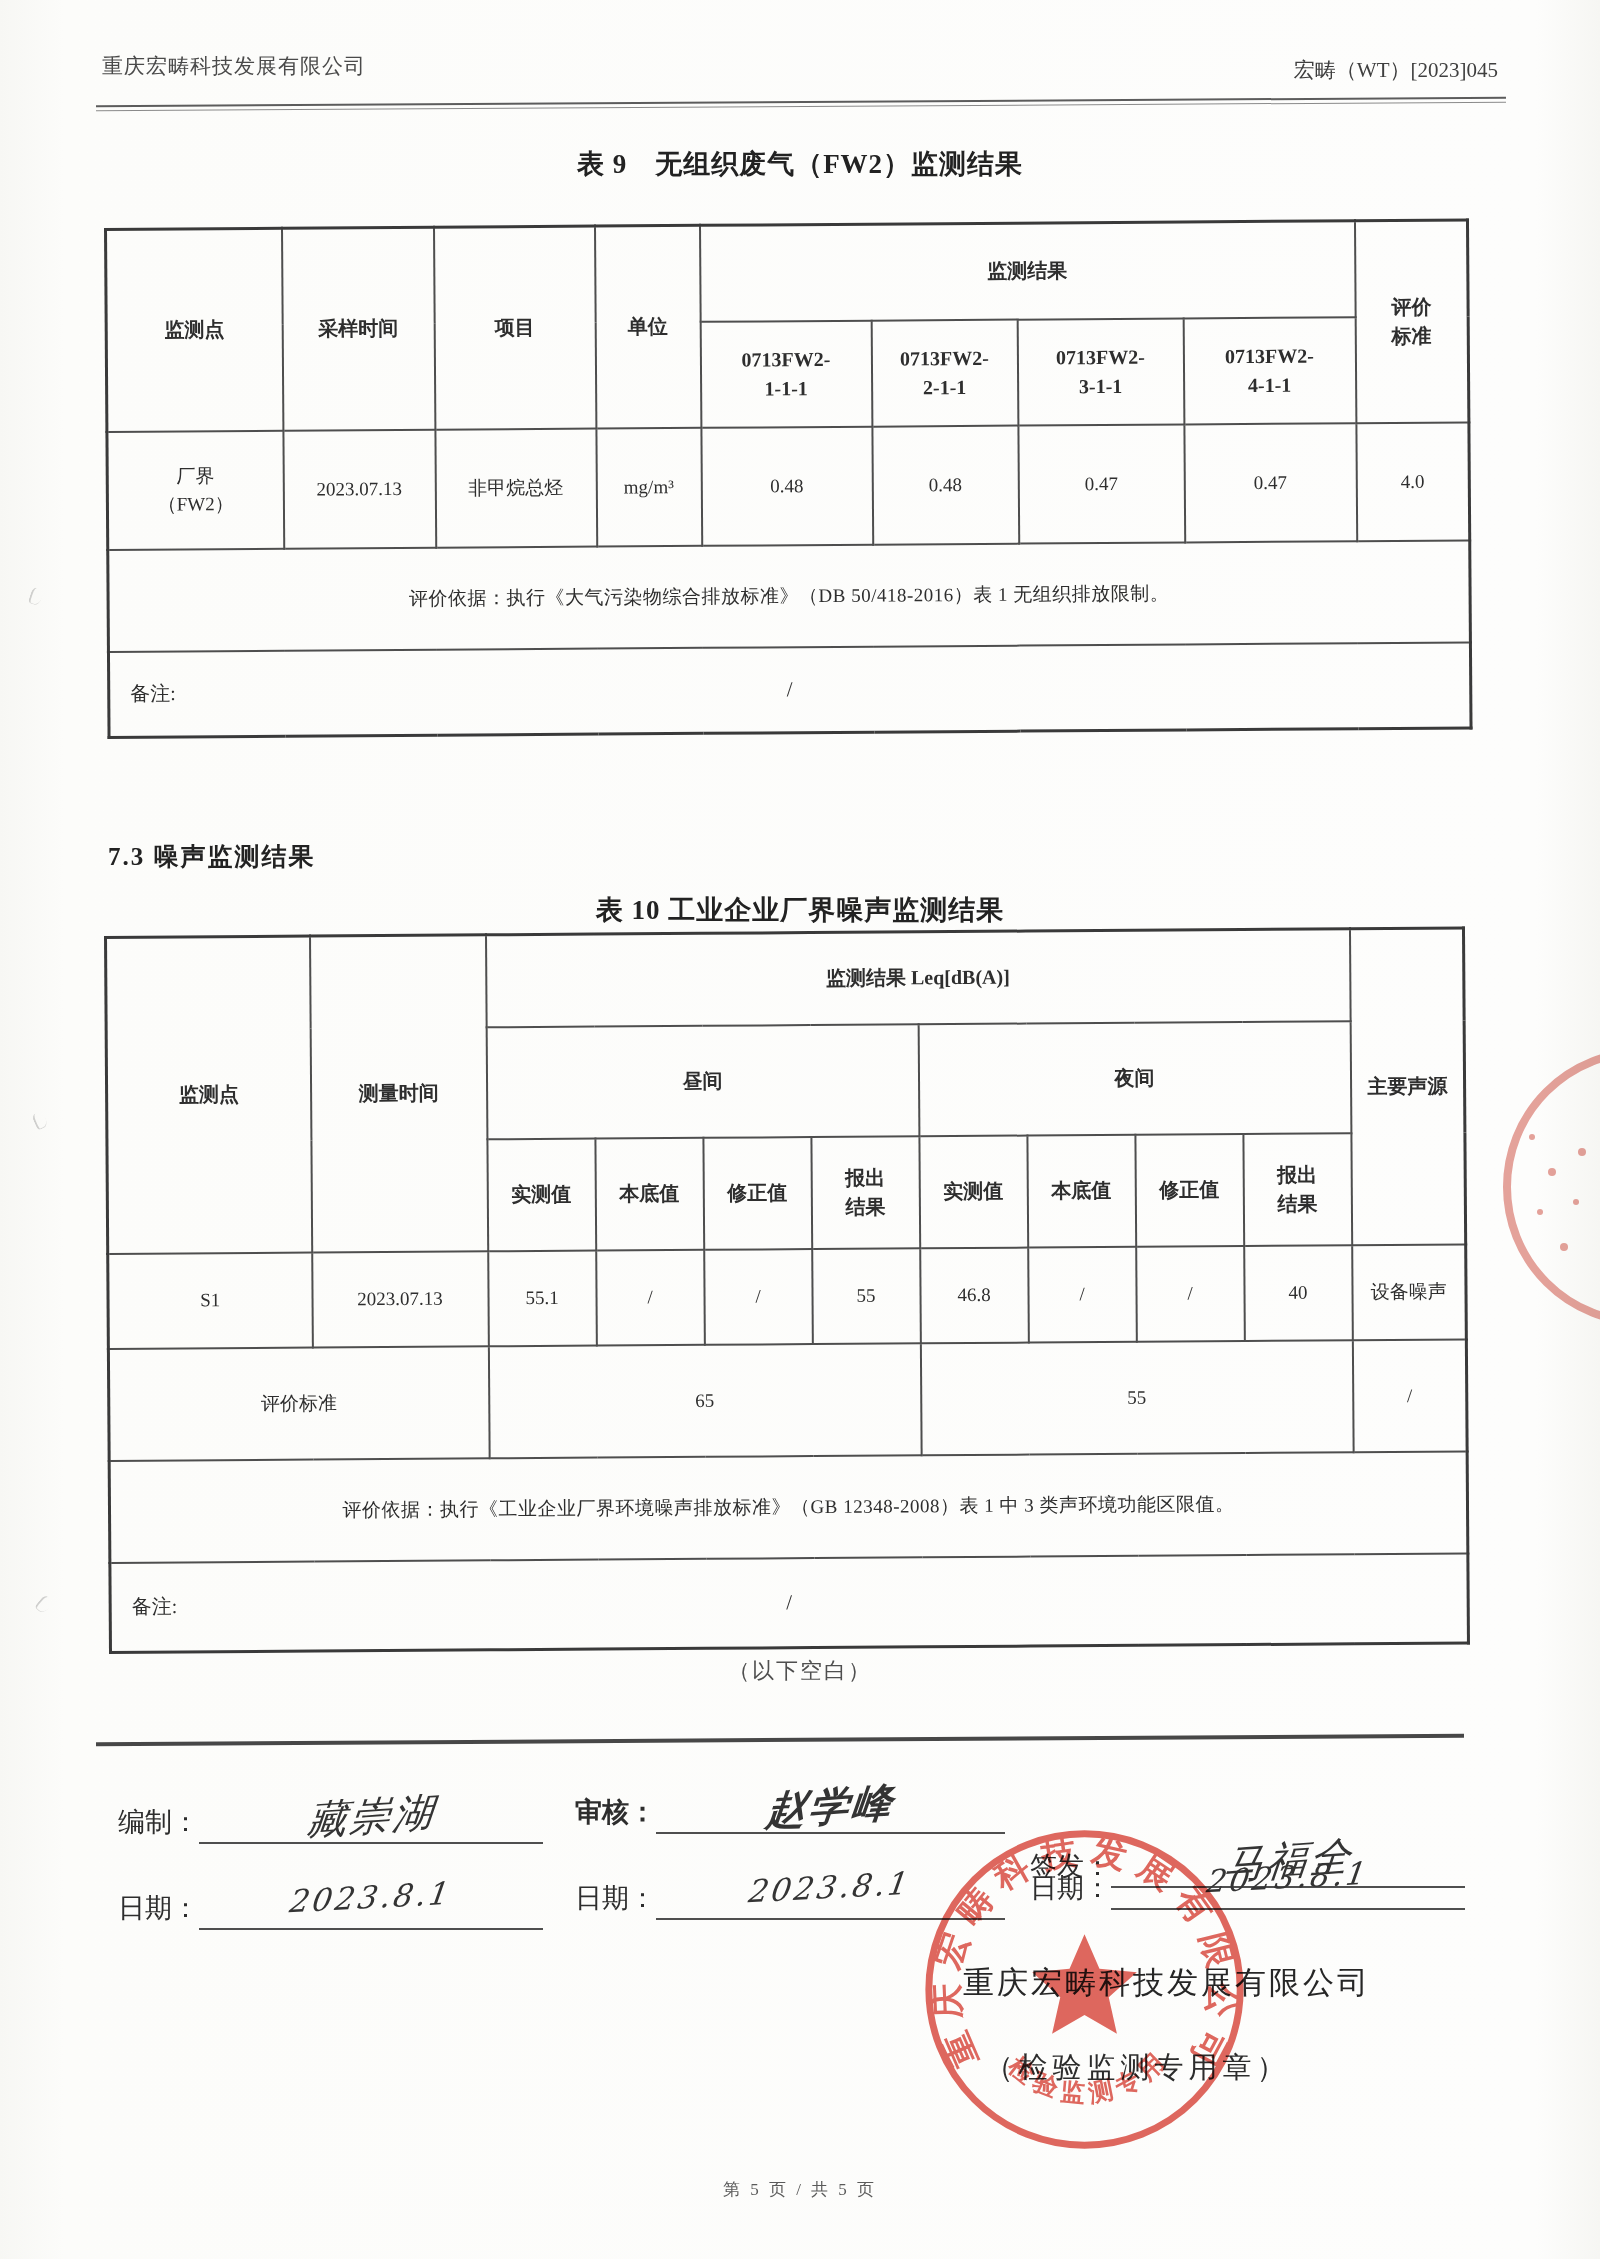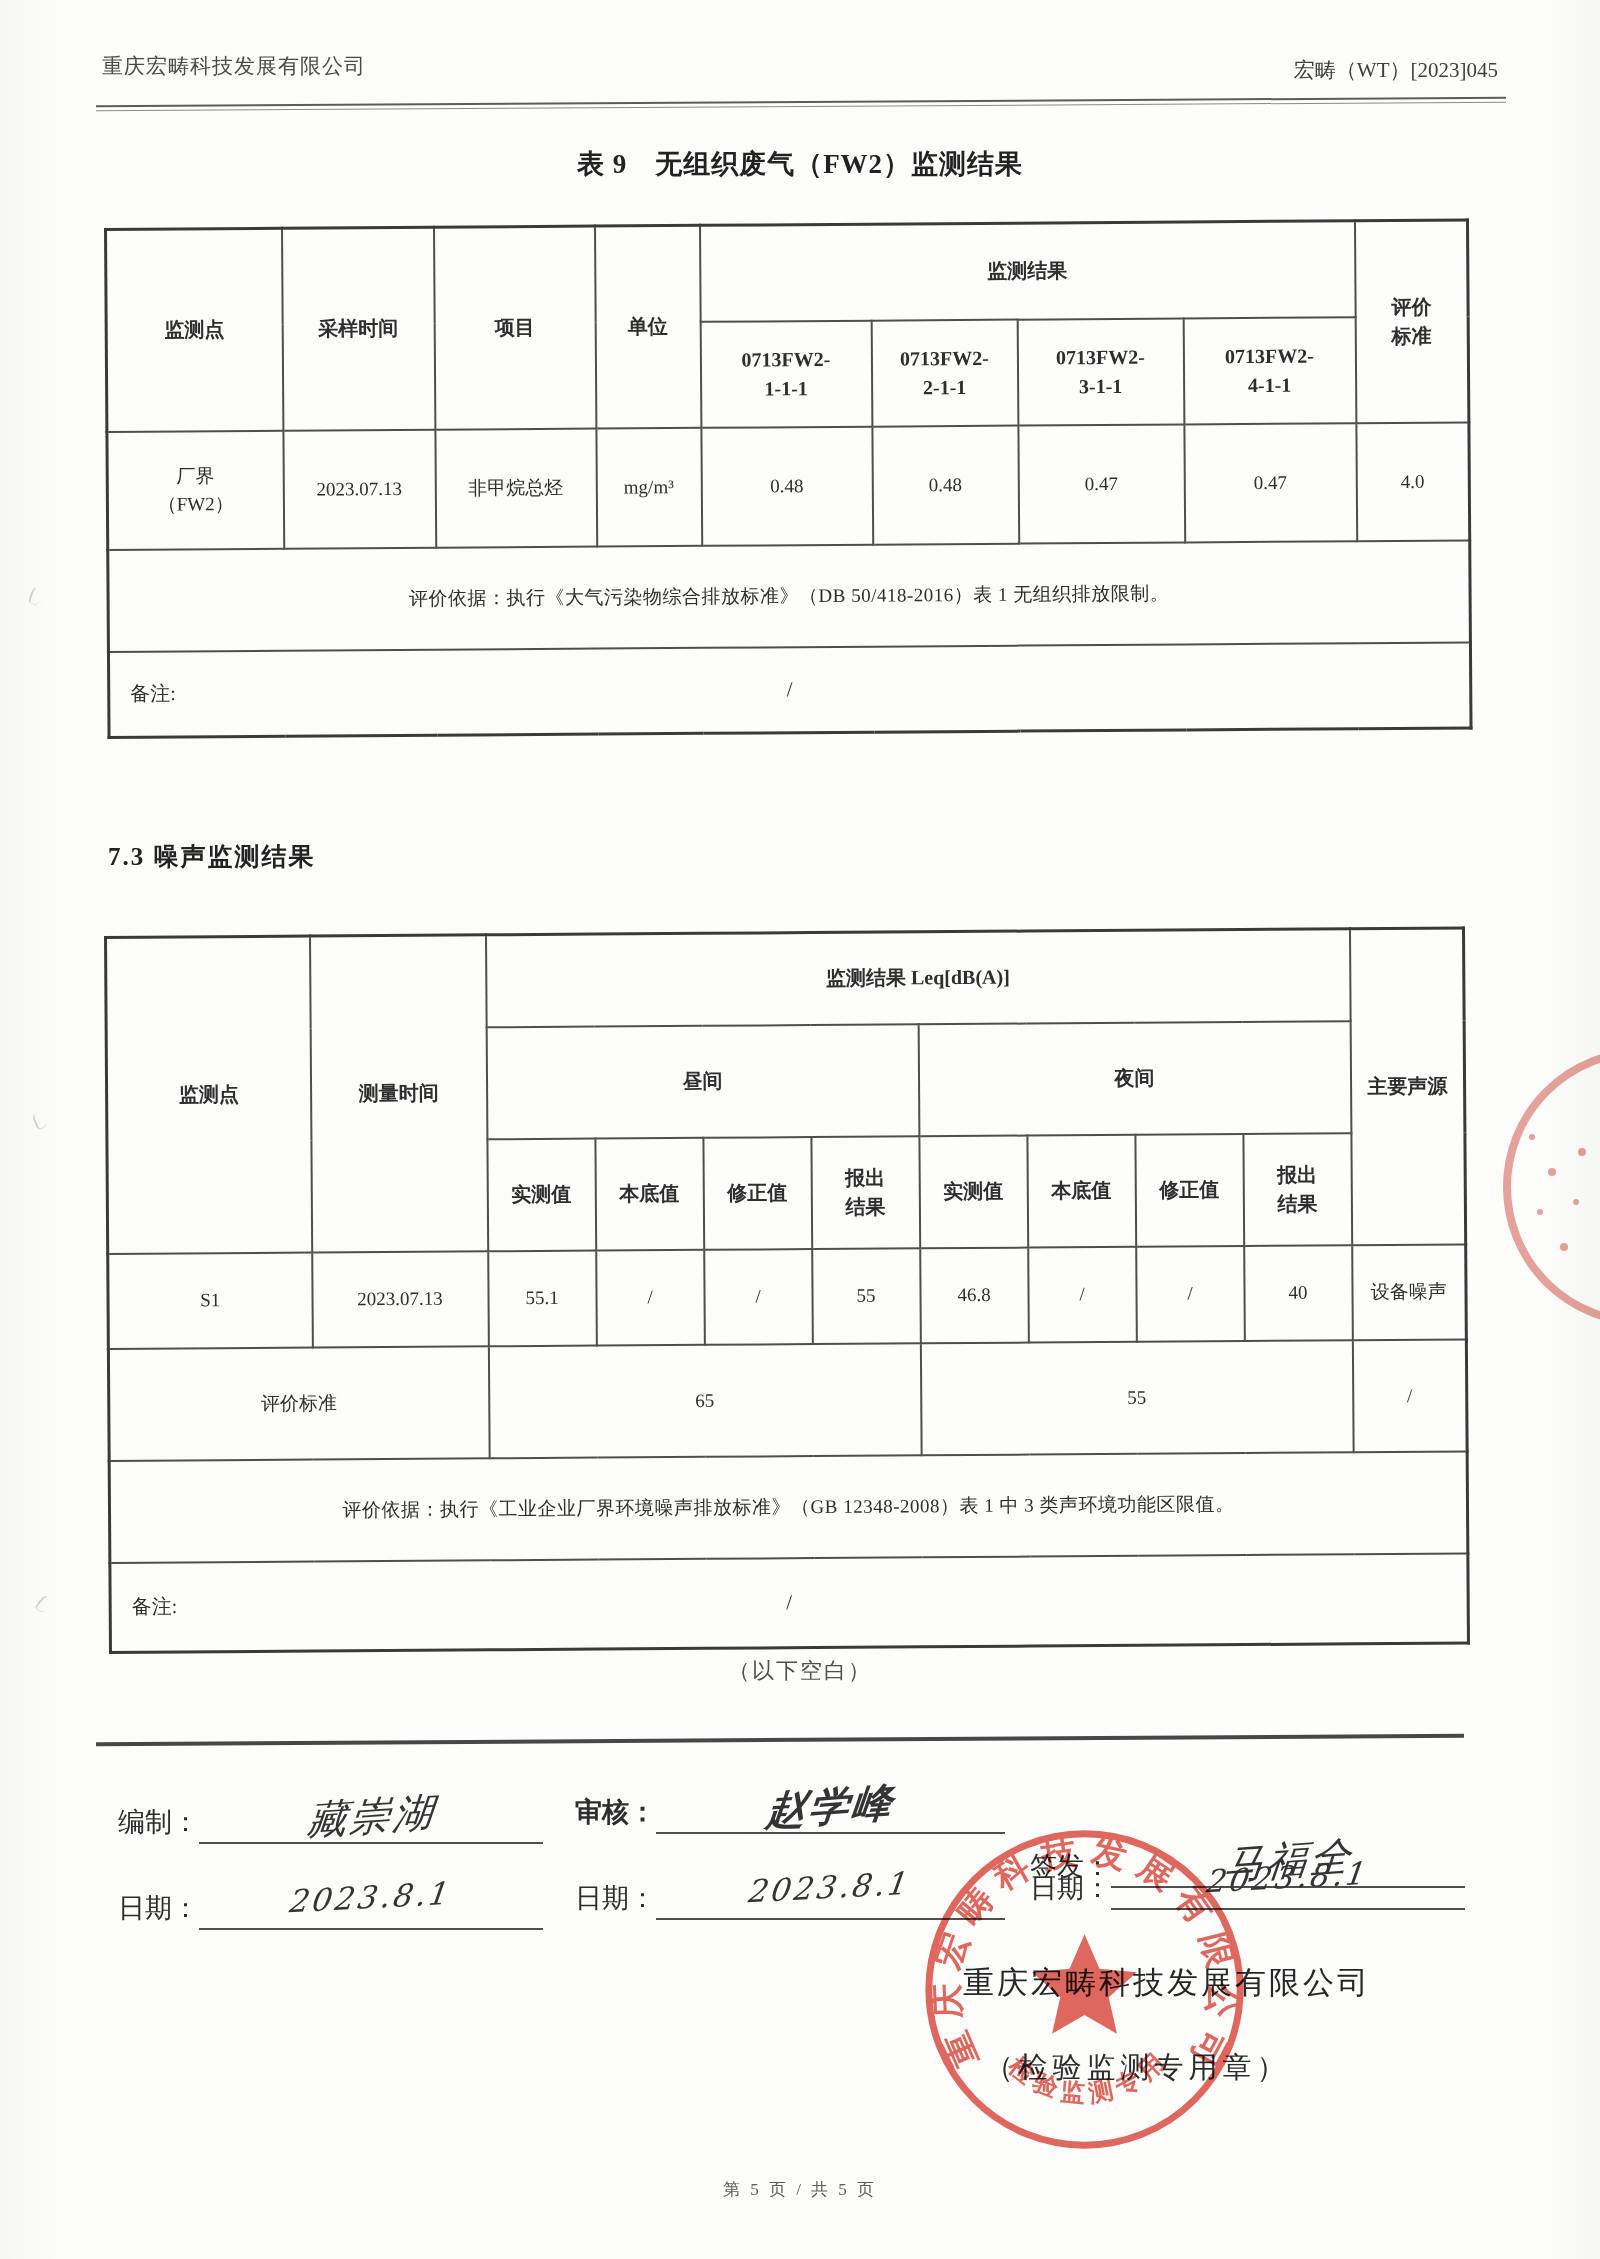--- a/index.html
+++ b/index.html
@@ -132,20 +132,21 @@
       <tr class="r5">
         <td colspan="9" class="remark">
           <span class="remark-label">备注:</span>
           <span class="remark-value">/</span>
         </td>
       </tr>
     </tbody>
   </table>
 
   <div class="sec-head">7.3 噪声监测结果</div>
+  <div class="t10-title">表 10 工业企业厂界噪声监测结果</div>
 
   <table class="doc-table t10">
     <colgroup>
       <col style="width:204px">
         <col style="width:176px">
       <col style="width:108px">
         <col style="width:108px">
         <col style="width:108px">
         <col style="width:108px">
       <col style="width:108px">

